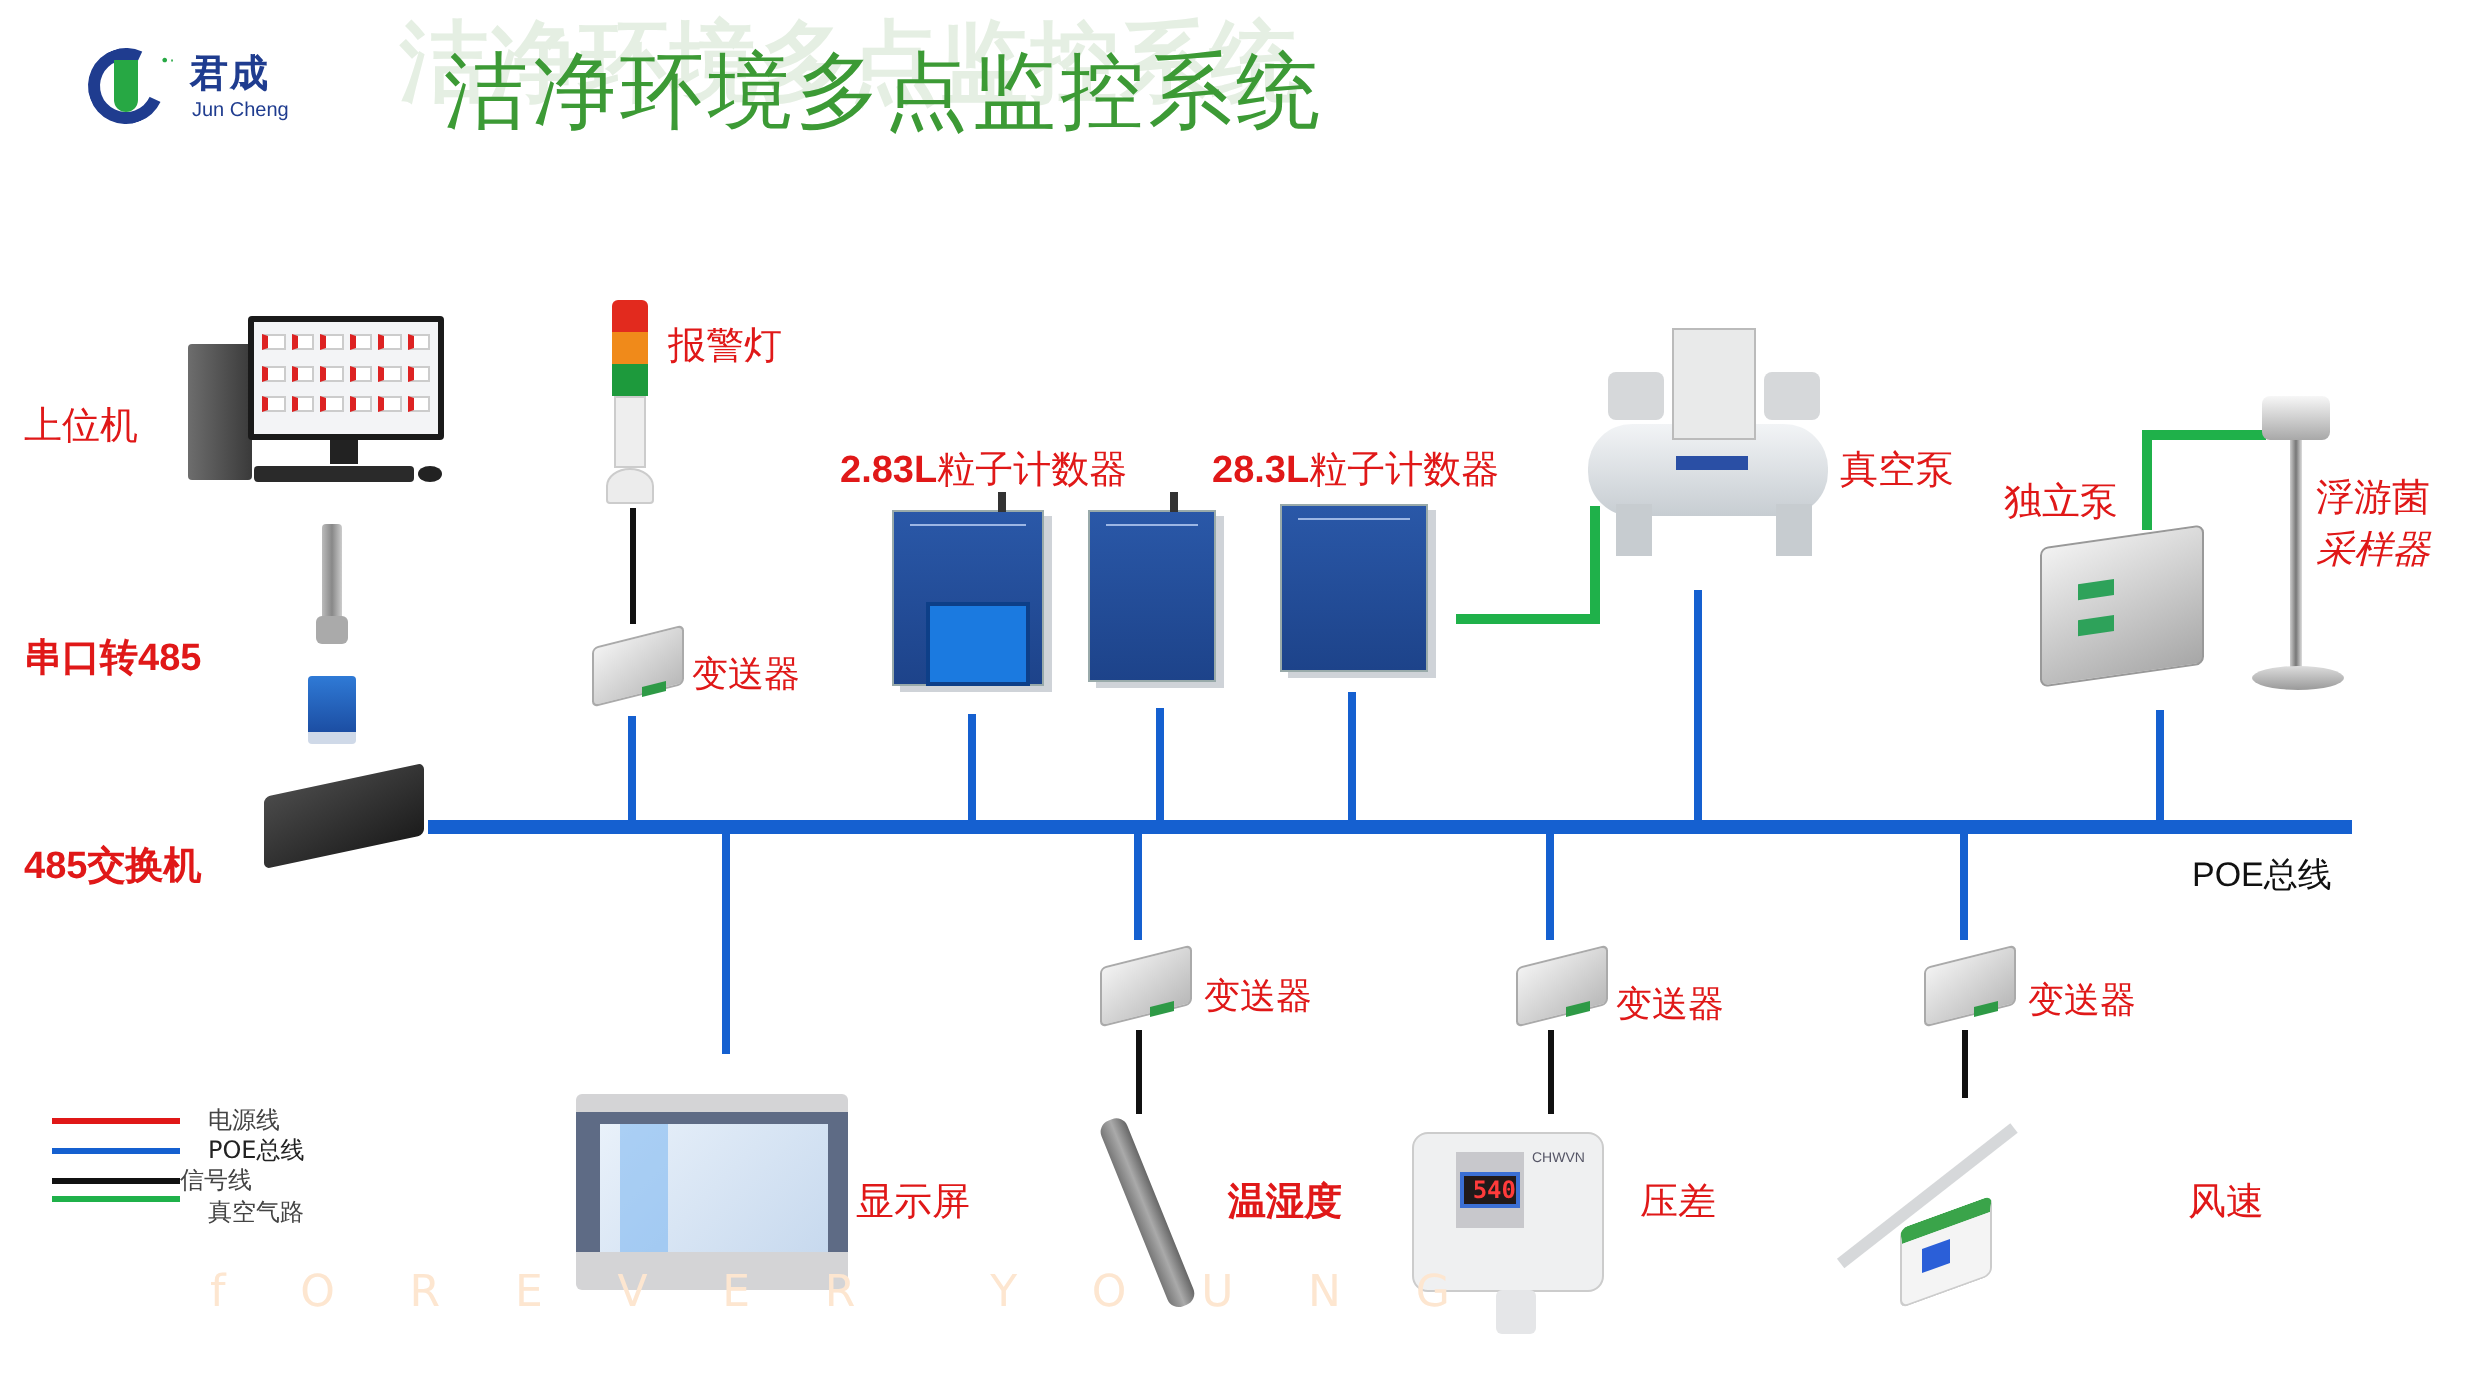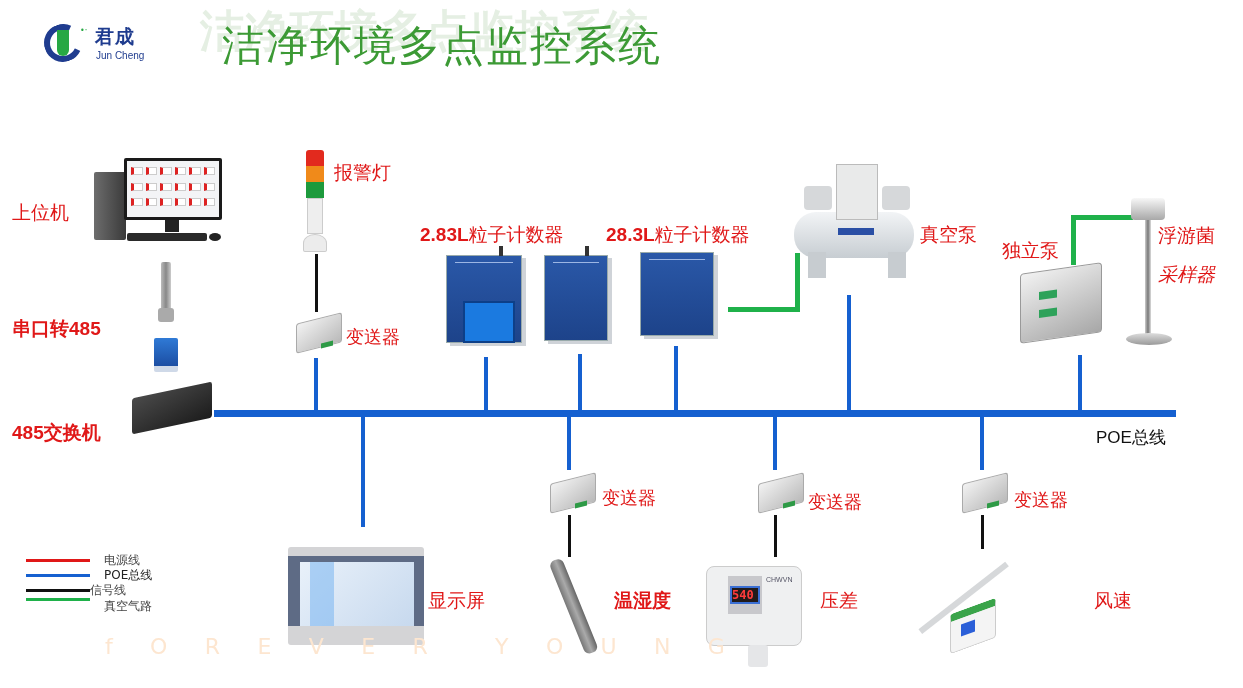--- a/index.html
+++ b/index.html
@@ -73,21 +73,21 @@
 
   .hmi { left: 288px; top: 547px; width: 136px; height: 98px; background: #d4d4d6; border-radius: 3px; }
   .hmi-bezel { left: 288px; top: 556px; width: 136px; height: 70px; background: #5e6b85; }
   .hmi-screen { left: 300px; top: 562px; width: 114px; height: 64px; background: linear-gradient(135deg,#e9f1fa,#c7d9ee); }
   .hmi-screen .band { position:absolute; left:10px; top:0; width:24px; height:100%; background:rgba(120,180,240,0.55); }
 
   .th-probe { left: 548px; top: 560px; width: 14px; height: 100px; background: linear-gradient(90deg,#777,#aaa,#666); border-radius: 6px; transform: rotate(-22deg); transform-origin: top center; }
 
   .dp-box { left: 706px; top: 566px; width: 96px; height: 80px; background: #eff0f1; border: 1px solid #ccc; border-radius: 8px; }
   .dp-disp { left: 728px; top: 576px; width: 34px; height: 38px; background: #c8c8cc; }
-  .dp-led { left: 730px; top: 586px; width: 30px; height: 18px; background: #211a1a; border: 2px solid #3b6fd4; color: #ff3b3b; font-family: "DejaVu Sans Mono", monospace; font-size: 12px; font-weight: bold; text-align: left; line-height: 14px; }
+  .dp-led { left: 730px; top: 586px; width: 30px; height: 18px; background: #211a1a; border: 2px solid #3b6fd4; color: #ff3b3b; font-family: "DejaVu Sans Mono", monospace; font-size: 12px; font-weight: bold; text-align: right; line-height: 14px; }
   .dp-brand { left: 766px; top: 576px; font-size: 7px; color: #556; font-family: "Liberation Sans", sans-serif; }
   .dp-gland { left: 748px; top: 645px; width: 20px; height: 22px; background: #e5e6e8; border-radius: 3px; }
 
   .as-probe { left: 1004px; top: 564px; width: 6px; height: 110px; background: #d6d8da; transform: rotate(52deg); transform-origin: top center; }
   .as-body { left: 950px; top: 606px; width: 46px; height: 40px; background: #f4f4f4; border: 1px solid #ccc; border-top: 8px solid #3aa44a; transform: skewY(-20deg); border-radius: 4px; }
   .as-disp { left: 961px; top: 622px; width: 14px; height: 12px; background: #2b5fd8; transform: skewY(-20deg); }
 
   .legend-line { width: 64px; height: 3px; }
   .legend-text { font-size: 12px; color: #444; font-family: "DejaVu Sans", sans-serif; }
 
@@ -205,21 +205,21 @@
 <div class="abs lbl-red" style="left:920px;top:222px;">真空泵</div>
 
 <div class="abs lbl-red" style="left:1002px;top:238px;">独立泵</div>
 <div class="abs ipump">
   <div class="g1" style="top:20px;"></div>
     <div class="g2" style="top:38px;"></div>
 </div>
 <div class="abs sampler-head"></div>
 <div class="abs sampler-pole"></div>
 <div class="abs sampler-base"></div>
-<div class="abs lbl-red" style="left:1158px;top:223px;">浮游菌</div>
+<div class="abs lbl-red" style="left:1158px;top:236px;">浮游菌</div>
 <div class="abs lbl-red" style="left:1158px;top:262px;font-style:italic;">采样器</div>
 
 <div class="abs hmi"></div>
 <div class="abs hmi-bezel"></div>
 <div class="abs hmi-screen">
     <div class="band"></div>
   </div>
 <div class="abs lbl-red" style="left:428px;top:588px;">显示屏</div>
 
 <div class="abs tx" style="left:550px;top:478px;"></div>

